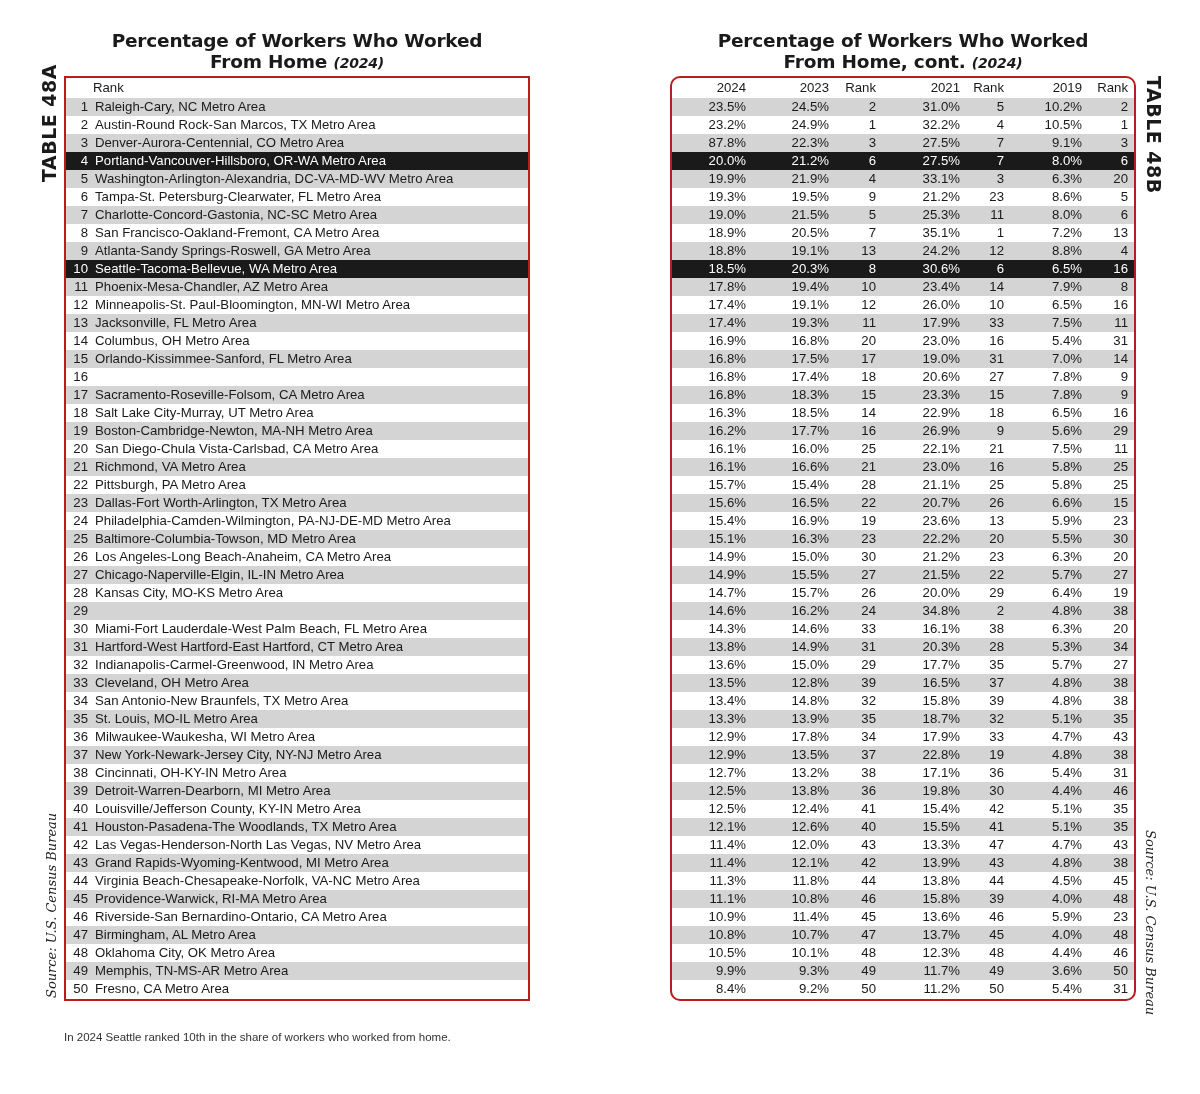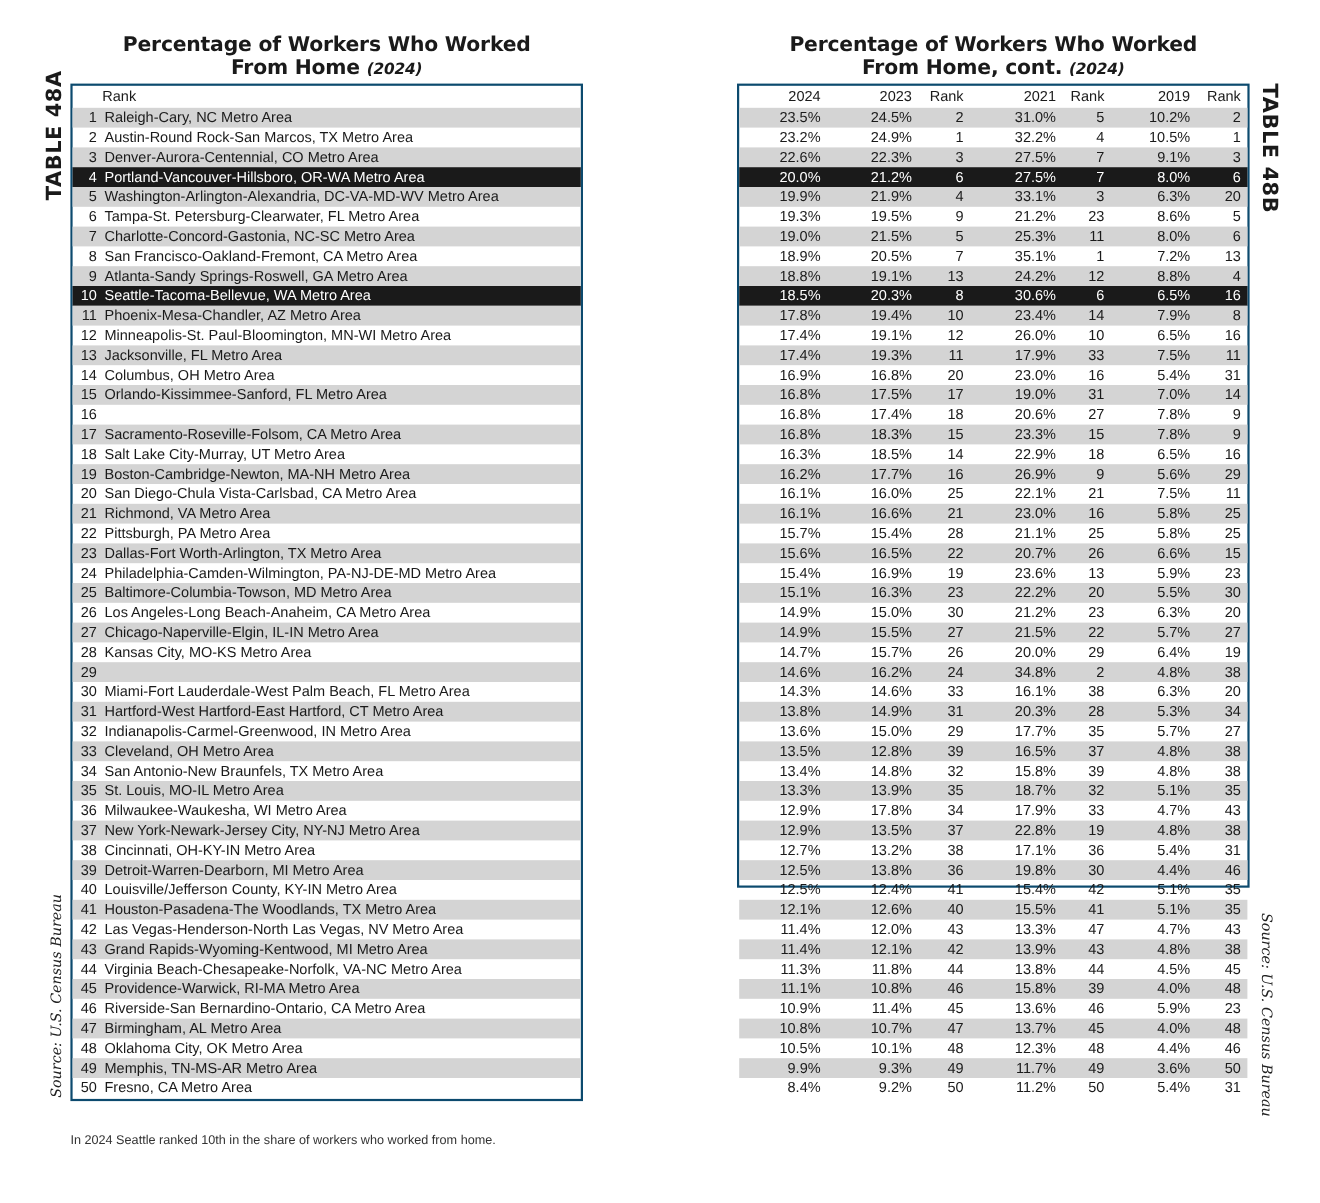--- a/index.html
+++ b/index.html
@@ -10,24 +10,24 @@
   }
   .title {
     position: absolute; text-align: center; font-weight: bold; font-size: 18.5px;
     line-height: 21px; color: #1a1a1a; letter-spacing: -0.2px;
   }
   .title .year { font-weight: bold; font-style: italic; font-size: 14px; }
   #title-a { left: 66px; width: 462px; top: 30px; }
   #title-b { left: 672px; width: 462px; top: 30px; }
 
   .table-box {
-    position: absolute; border: 2px solid #0c4a6e; background: #fff;
+    position: absolute; border: 2px solid #b91c1c; background: #fff;
   }
   #table-a { left: 64px; top: 76px; width: 466px; height: 925px; }
-  #table-b { left: 670px; top: 76px; width: 466px; height: 731px; }
+  #table-b { left: 670px; top: 76px; width: 466px; height: 925px; border-radius: 10px; }
 
   .row {
     height: 18px; line-height: 18px; font-size: 13.2px; white-space: nowrap;
     display: flex; align-items: center; position: relative;
     font-family: "Liberation Sans", "DejaVu Sans", sans-serif;
   }
   .row.header { height: 20px; line-height: 22px; }
   .row.shade { background: #d4d4d4; }
   .row.highlight { background: #1a1a1a; color: #ffffff; }
 
@@ -312,21 +312,21 @@
       <div class="row">
         <span class="b-cell c2024">23.2%</span>
         <span class="b-cell c2023">24.9%</span>
         <span class="b-cell cr23">1</span>
         <span class="b-cell c2021">32.2%</span>
         <span class="b-cell cr21">4</span>
         <span class="b-cell c2019">10.5%</span>
         <span class="b-cell cr19">1</span>
       </div>
       <div class="row shade">
-        <span class="b-cell c2024">22.6%</span>
+        <span class="b-cell c2024">87.8%</span>
         <span class="b-cell c2023">22.3%</span>
         <span class="b-cell cr23">3</span>
         <span class="b-cell c2021">27.5%</span>
         <span class="b-cell cr21">7</span>
         <span class="b-cell c2019">9.1%</span>
         <span class="b-cell cr19">3</span>
       </div>
       <div class="row highlight">
         <span class="b-cell c2024">20.0%</span>
         <span class="b-cell c2023">21.2%</span>

